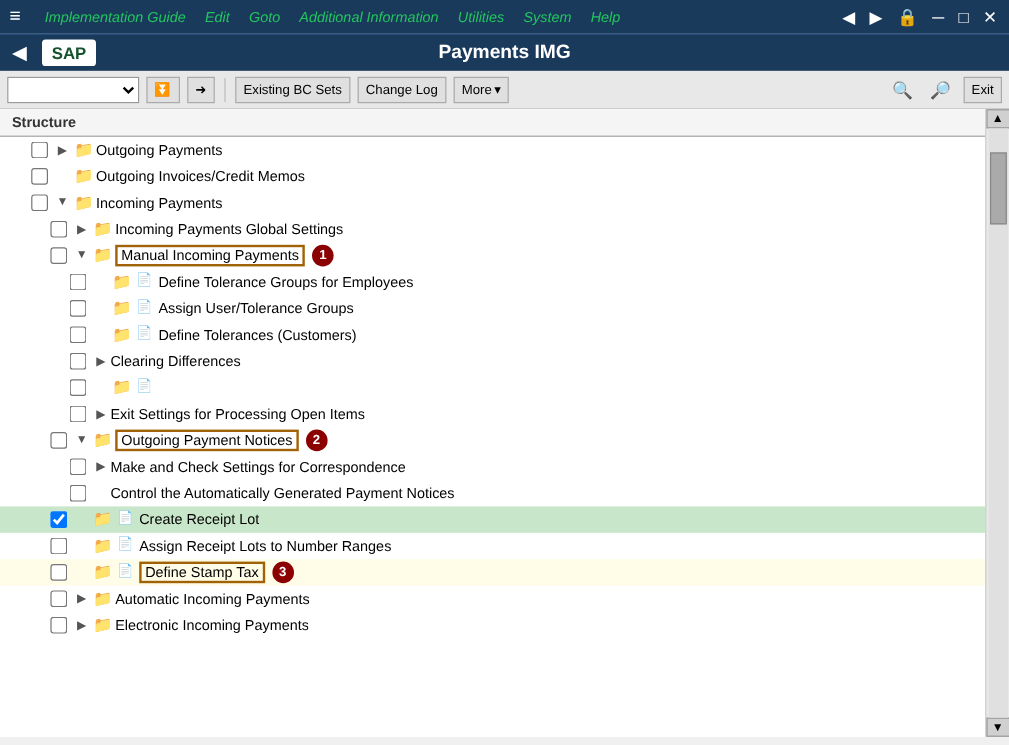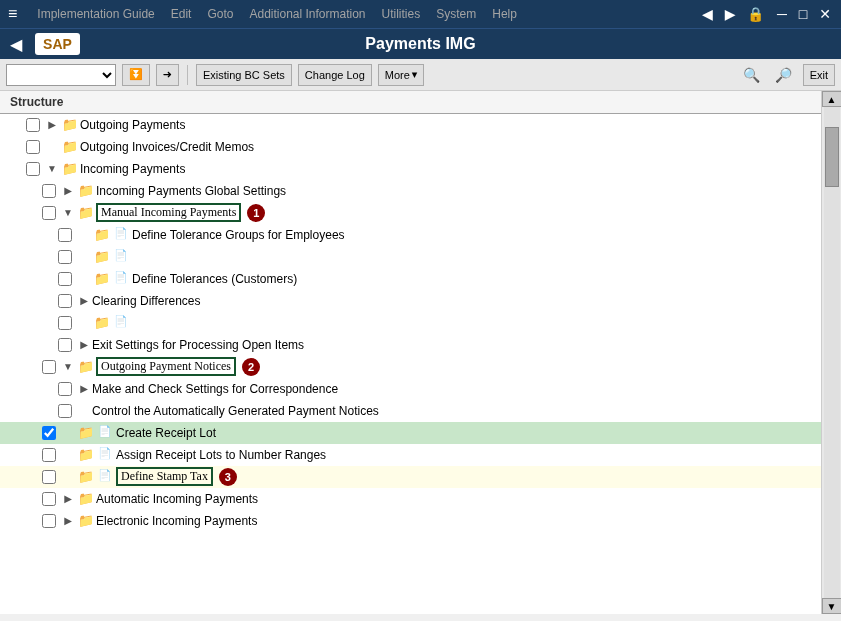--- a/index.html
+++ b/index.html
@@ -9,24 +9,25 @@
     .menubar {
       background: #1a3a5c;
       color: white;
       display: flex;
       align-items: center;
       height: 28px;
       padding: 0 8px;
       gap: 16px;
     }
     .menubar-item {
-      color: #a3a3a3;
+      color: #22c55e;
       font-size: 12px;
       cursor: pointer;
       white-space: nowrap;
+      font-style: italic;
     }
     .menu-hamburger {
       color: white;
       font-size: 16px;
       cursor: pointer;
       margin-right: 4px;
     }
     .window-controls {
       margin-left: auto;
       display: flex;
@@ -71,21 +72,21 @@
       transform: translateY(-50%);
       width: 45px;
       height: 22px;
       background: white;
       border-radius: 3px;
       display: flex;
       align-items: center;
       justify-content: center;
       font-size: 14px;
       font-weight: bold;
-      color: #a16207;
+      color: #14532d;
     }
 
     
     .toolbar {
       background: #e8e8e8;
       border-bottom: 1px solid #ccc;
       display: flex;
       align-items: center;
       height: 32px;
       padding: 0 6px;
@@ -219,23 +220,22 @@
       color: white;
       border-radius: 50%;
       font-size: 11px;
       font-weight: bold;
       margin-left: 6px;
       flex-shrink: 0;
     }
 
     
     .tree-row.boxed .tree-label {
-      border: 2px solid #14532d;
+      border: 2px solid #a16207;
       padding: 0 3px;
-      font-family: Liberation Serif, serif;
     }
     .indent-1 { padding-left: 20px; }
     .indent-2 { padding-left: 36px; }
     .indent-3 { padding-left: 52px; }
 
     
     .right-panel {
       width: 20px;
       background: #e8e8e8;
       border-left: 1px solid #ccc;
@@ -370,20 +370,21 @@
           <span class="expand-icon"></span>
           <span class="tree-icon folder-icon">📁</span>
           <span class="tree-icon doc-icon">📄</span>
           <span class="tree-label">Define Tolerance Groups for Employees</span>
         </div>
         <div class="tree-row indent-3">
           <input type="checkbox" class="checkbox" style="">
           <span class="expand-icon"></span>
           <span class="tree-icon folder-icon">📁</span>
           <span class="tree-icon doc-icon">📄</span>
+          <span class="tree-label">Assign User/Tolerance Groups</span>
         </div>
         <div class="tree-row indent-3">
           <input type="checkbox" class="checkbox" style="">
           <span class="expand-icon"></span>
           <span class="tree-icon folder-icon">📁</span>
           <span class="tree-icon doc-icon">📄</span>
           <span class="tree-label">Define Tolerances (Customers)</span>
         </div>
         <div class="tree-row indent-3">
           <input type="checkbox" class="checkbox" style="">

